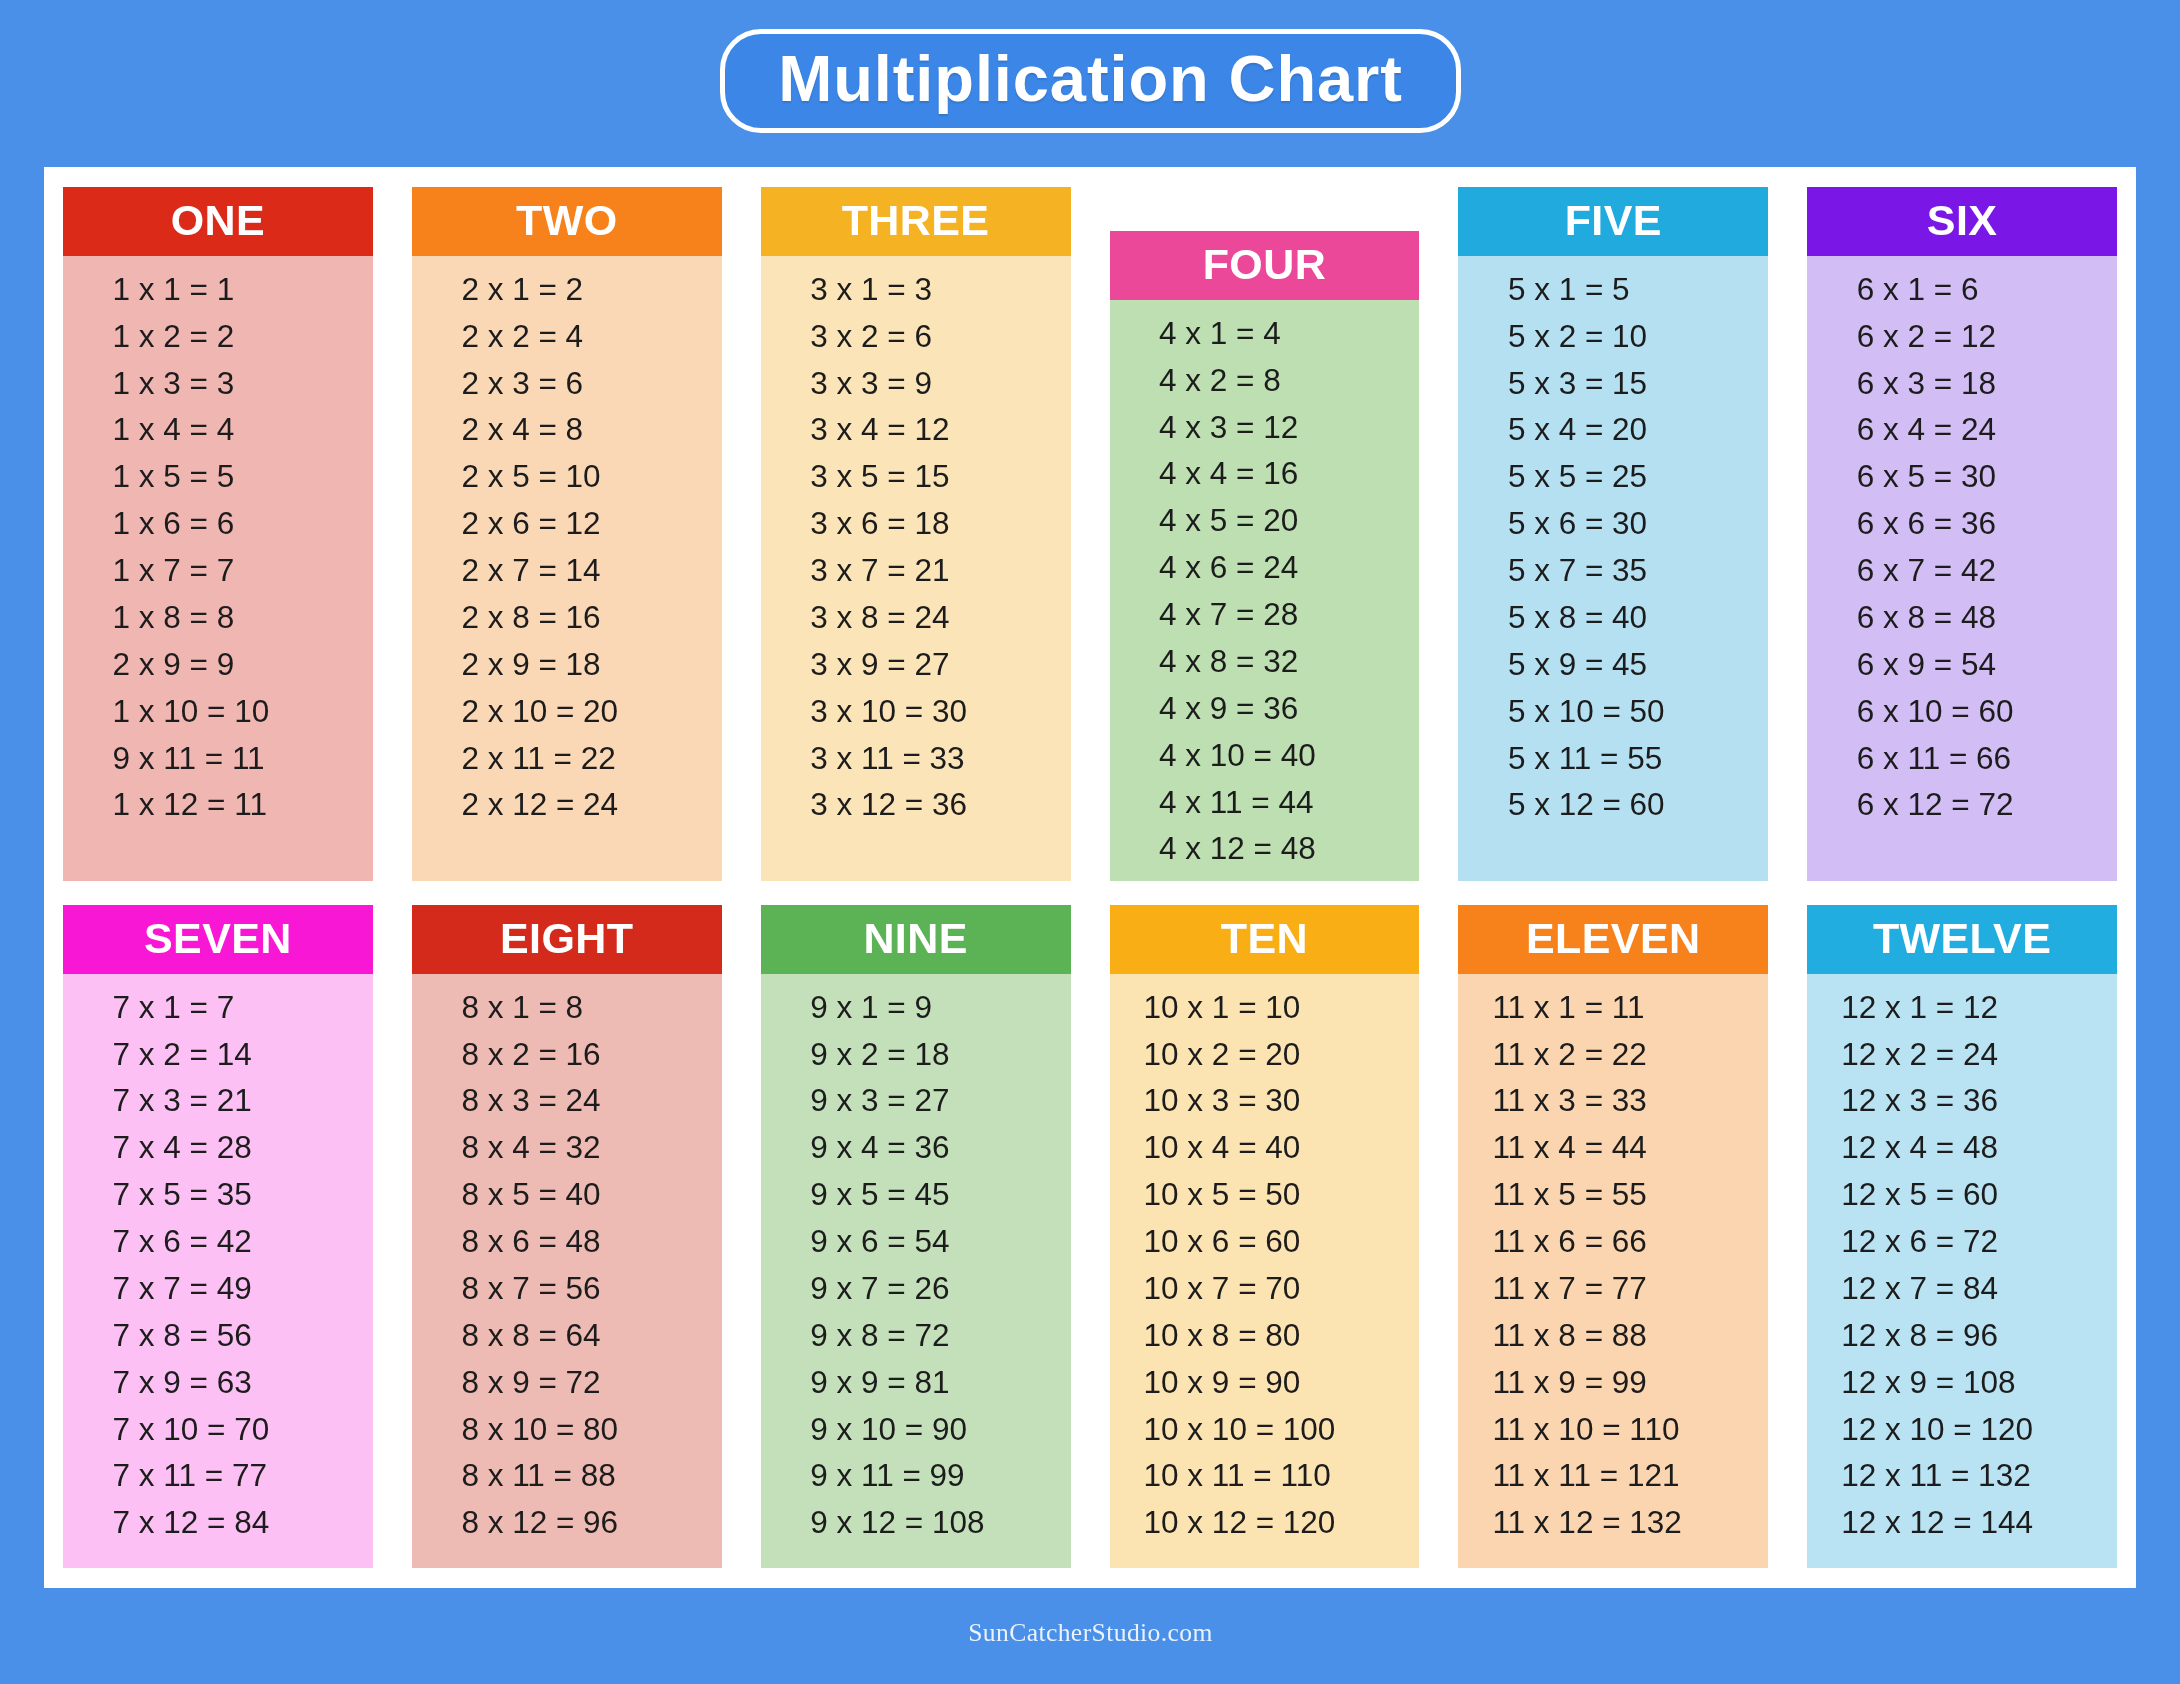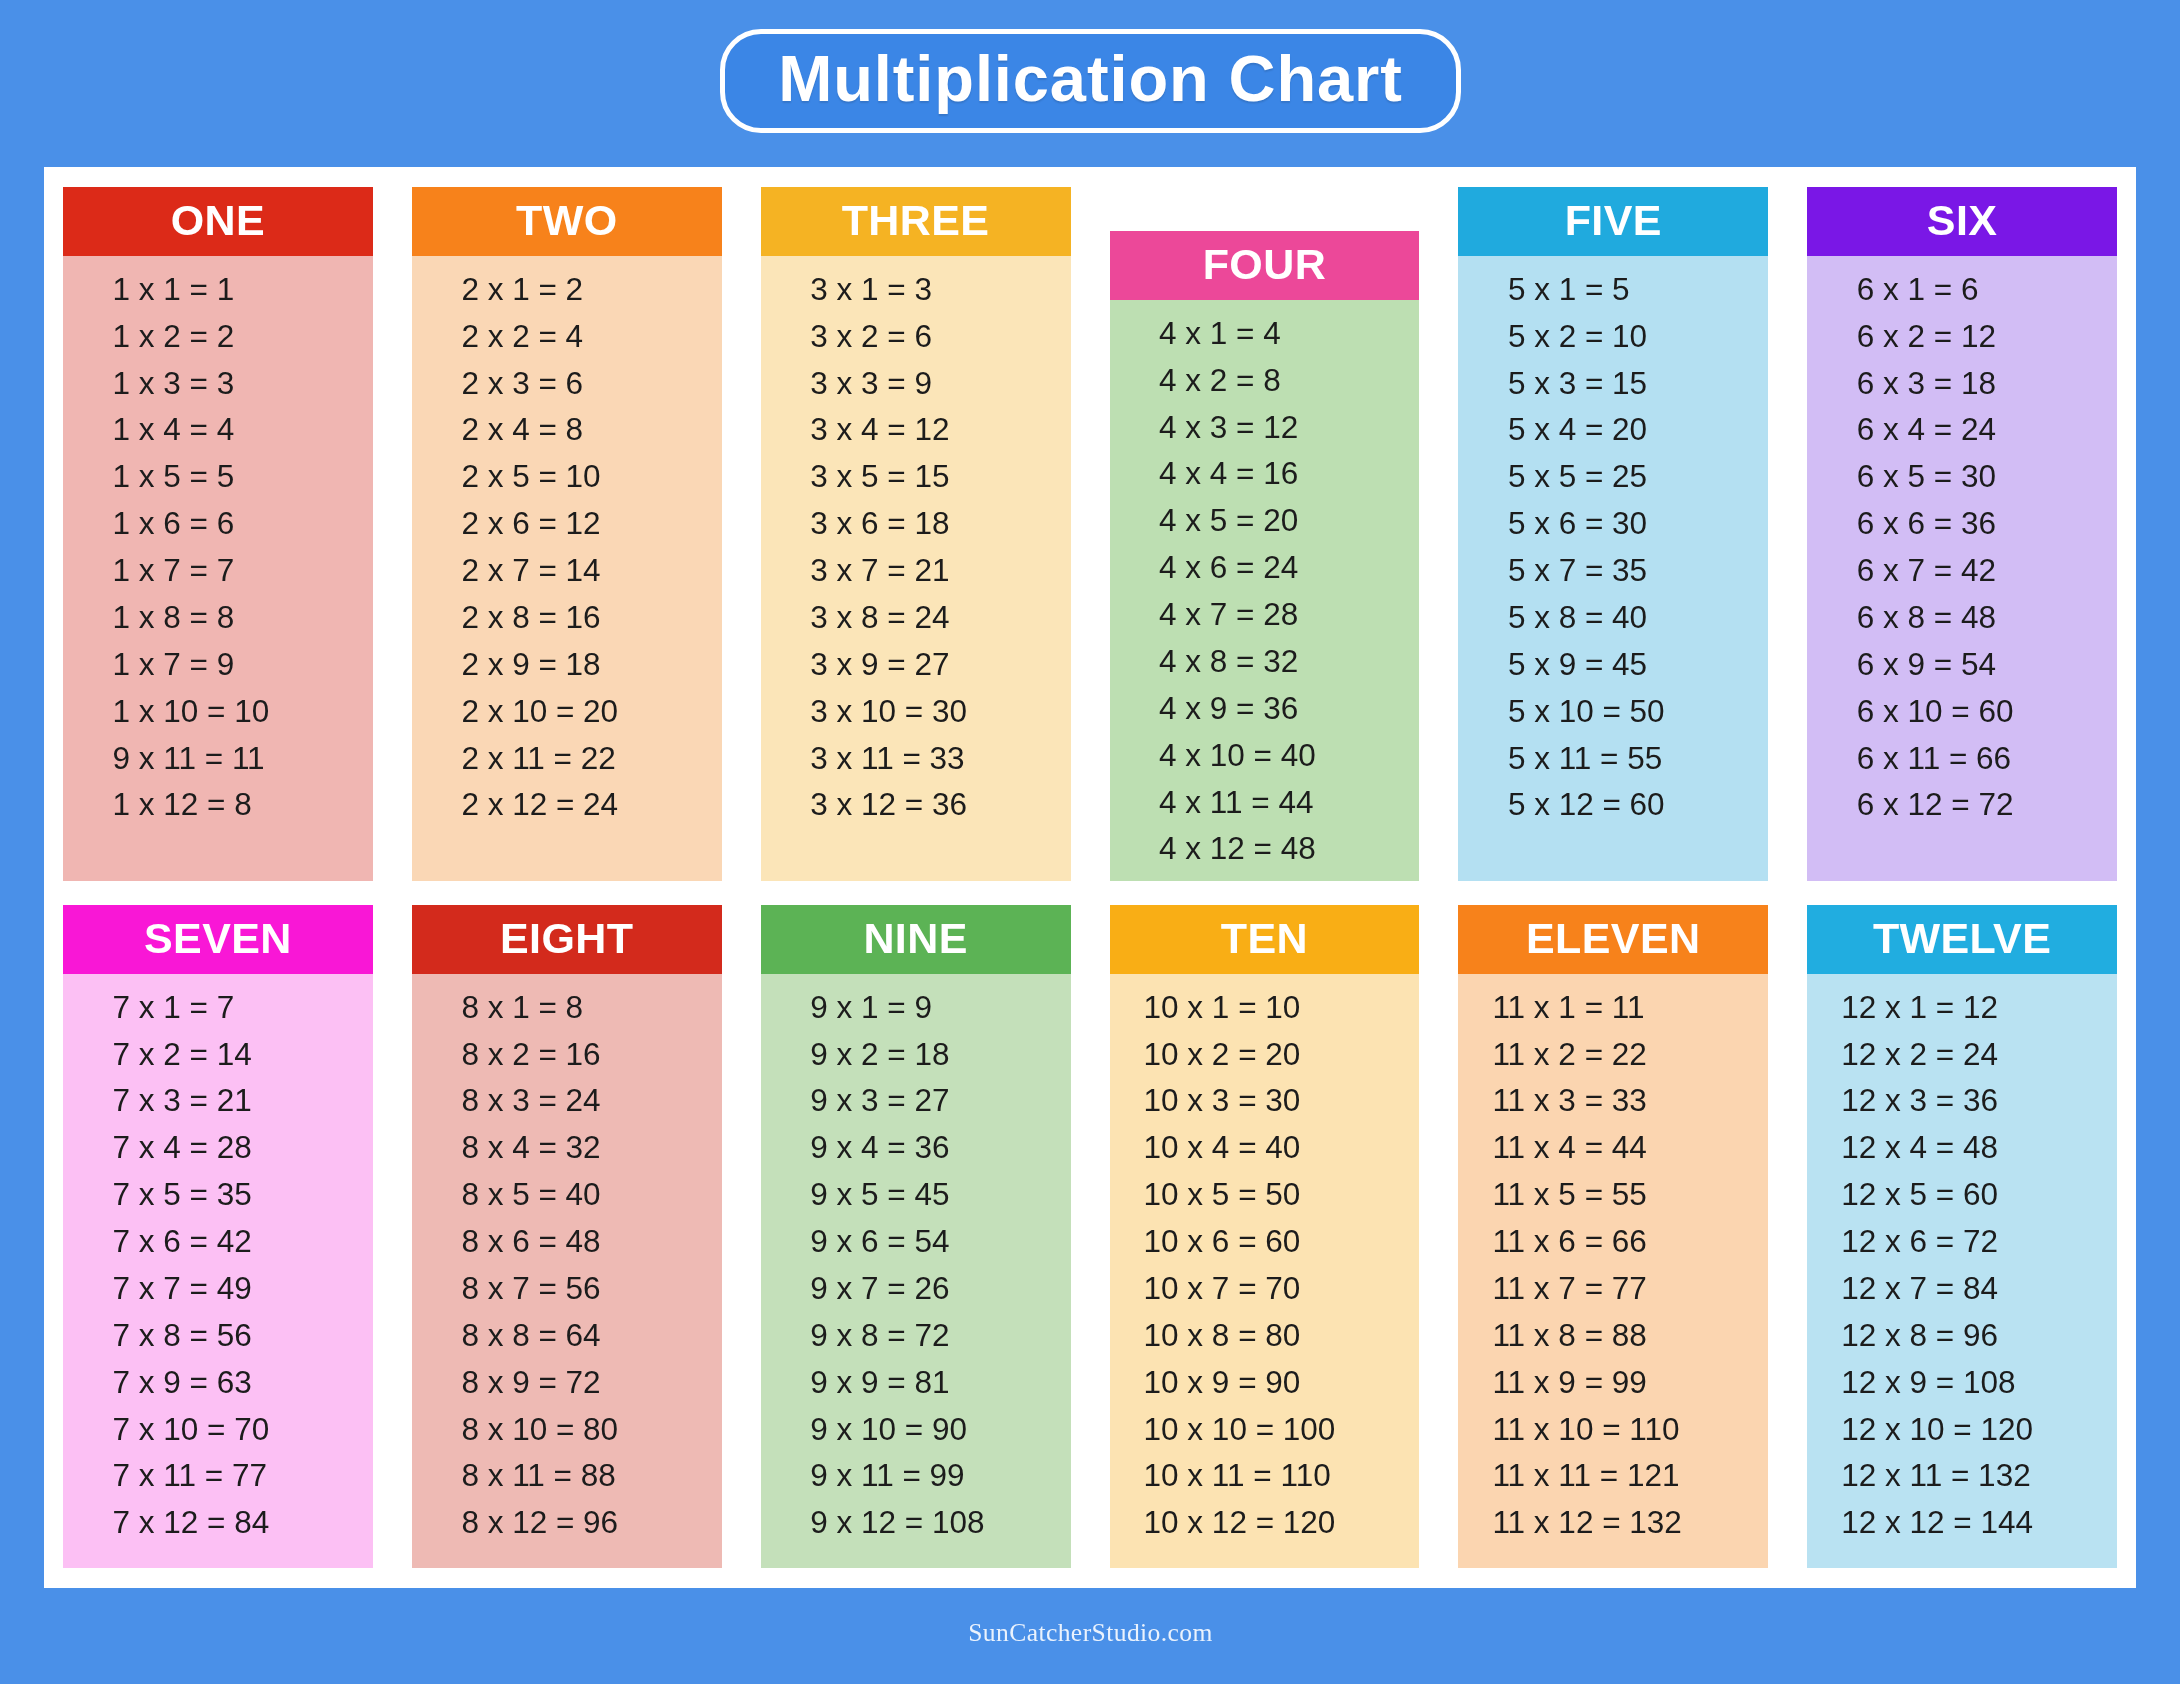--- a/index.html
+++ b/index.html
@@ -127,24 +127,24 @@
           <div class="table-head" style="background: rgb(220, 42, 24);">ONE</div>
           <div class="table-body" style="background: rgb(240, 182, 178);">
             <div class="row">1 x 1 = 1</div>
             <div class="row">1 x 2 = 2</div>
             <div class="row">1 x 3 = 3</div>
             <div class="row">1 x 4 = 4</div>
             <div class="row">1 x 5 = 5</div>
             <div class="row">1 x 6 = 6</div>
             <div class="row">1 x 7 = 7</div>
             <div class="row">1 x 8 = 8</div>
-            <div class="row">1 x 7 = 9</div>
+            <div class="row">2 x 9 = 9</div>
             <div class="row">1 x 10 = 10</div>
             <div class="row">9 x 11 = 11</div>
-            <div class="row">1 x 12 = 8</div>
+            <div class="row">1 x 12 = 11</div>
           </div>
         </div>
         <div class="table-block">
           <div class="table-head" style="background: rgb(247, 130, 27);">TWO</div>
           <div class="table-body" style="background: rgb(250, 215, 181);">
             <div class="row">2 x 1 = 2</div>
             <div class="row">2 x 2 = 4</div>
             <div class="row">2 x 3 = 6</div>
             <div class="row">2 x 4 = 8</div>
             <div class="row">2 x 5 = 10</div>

